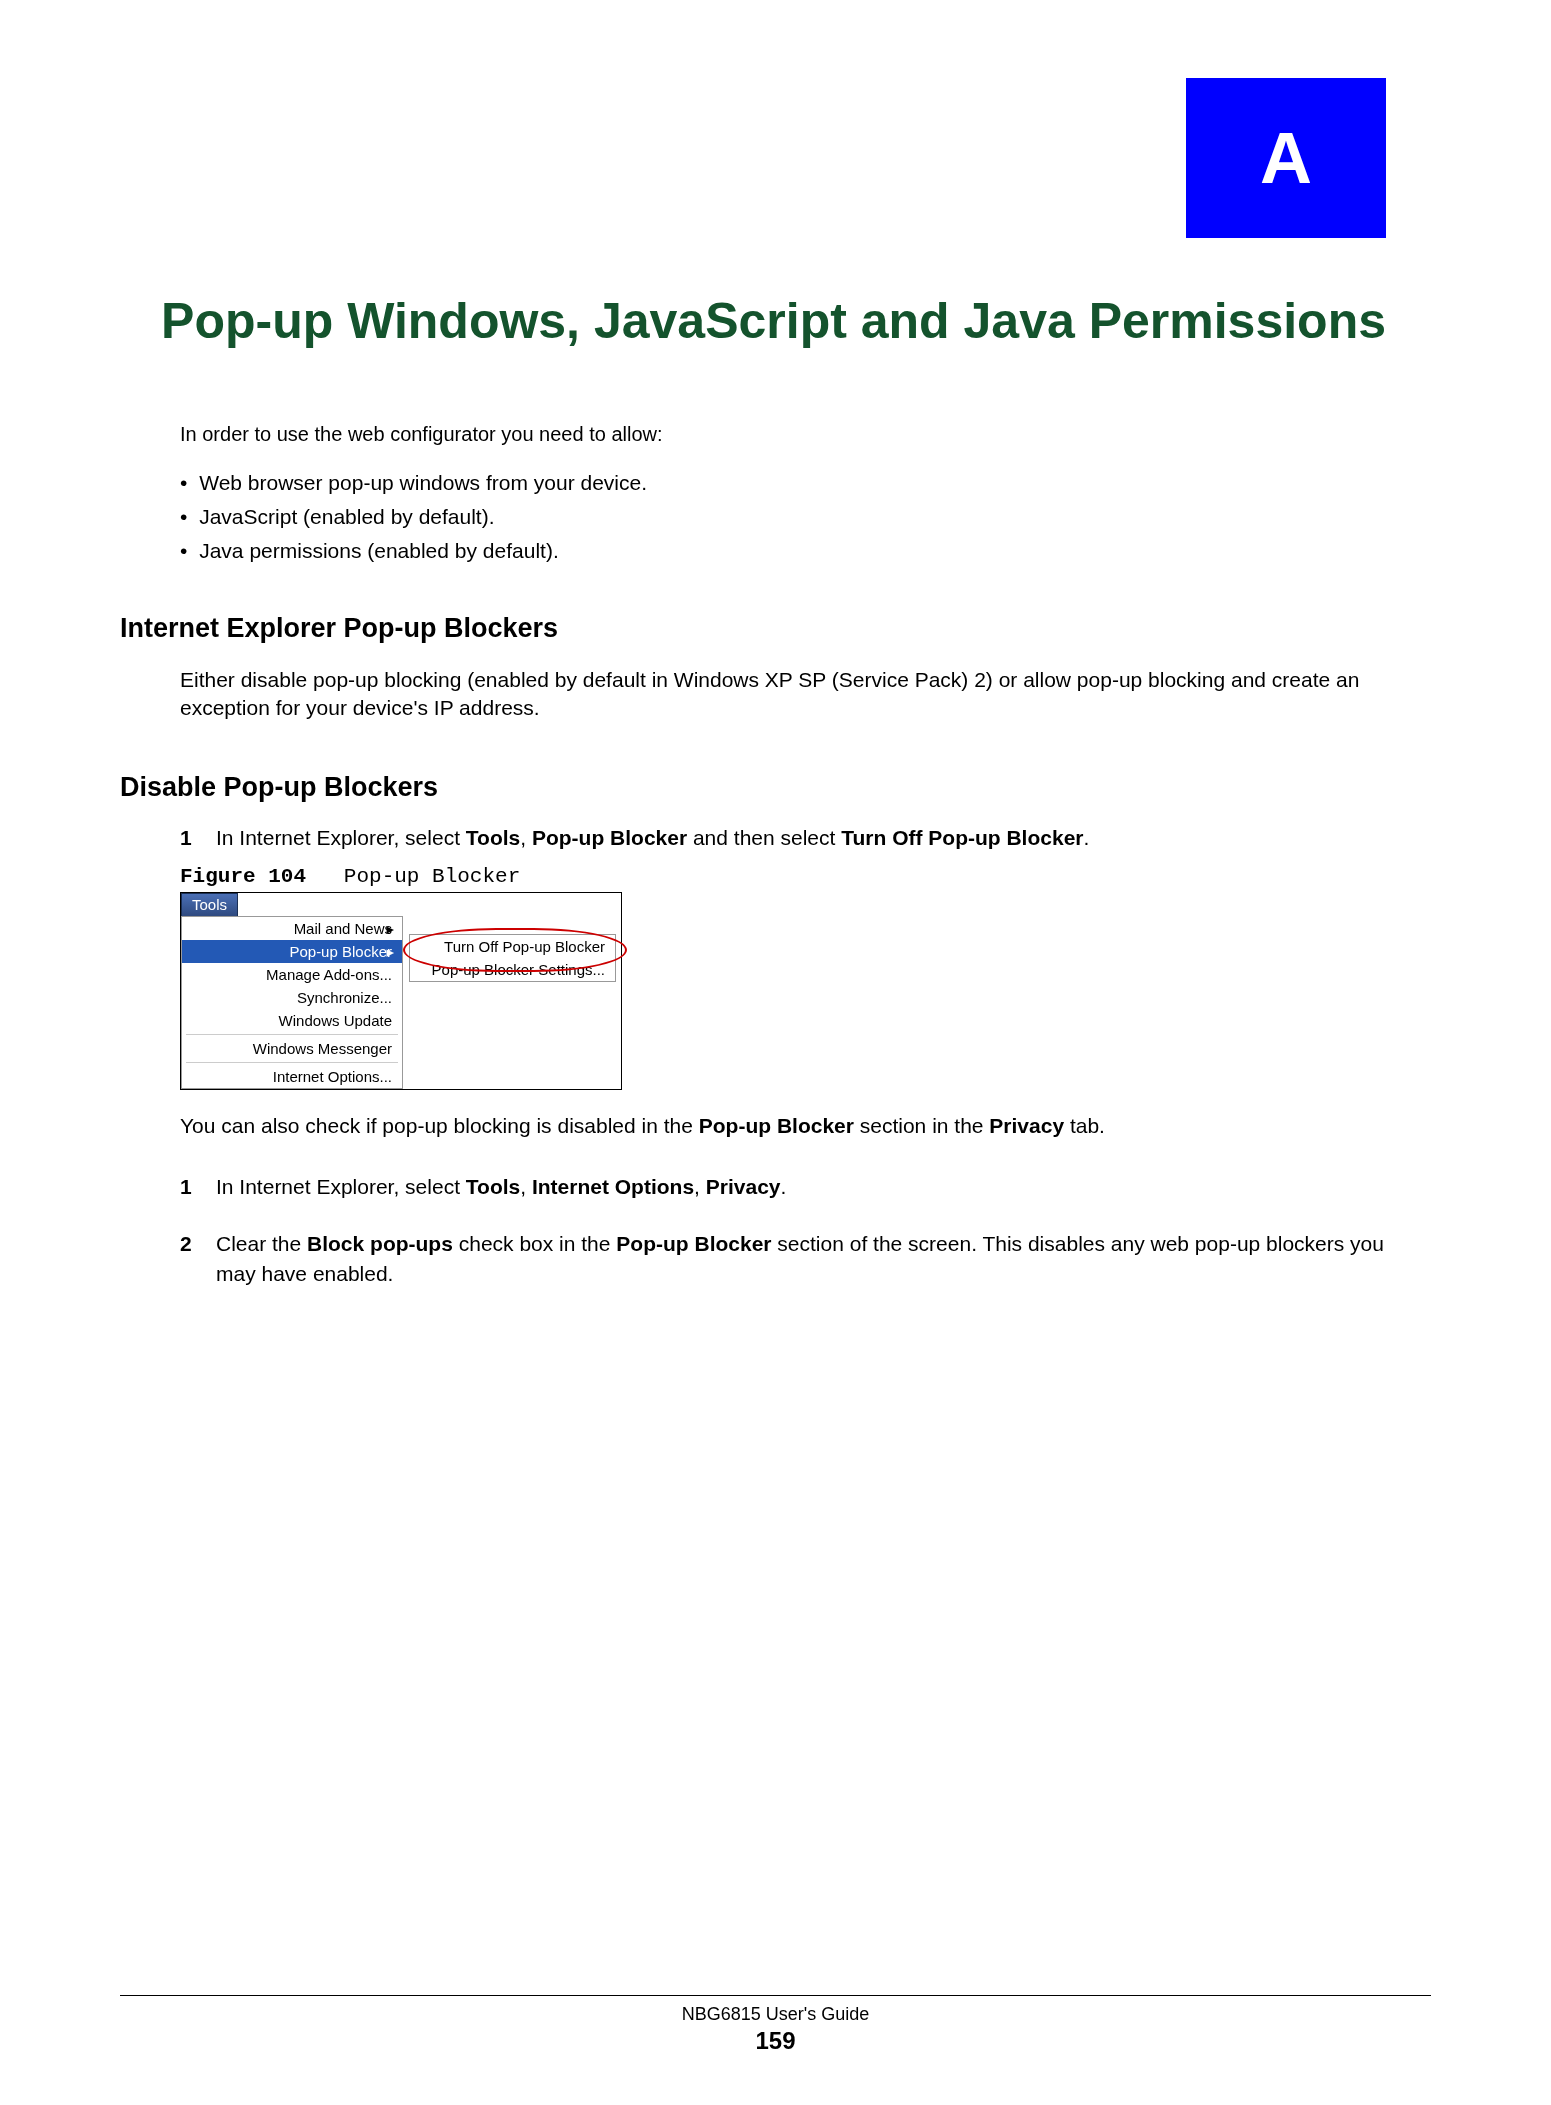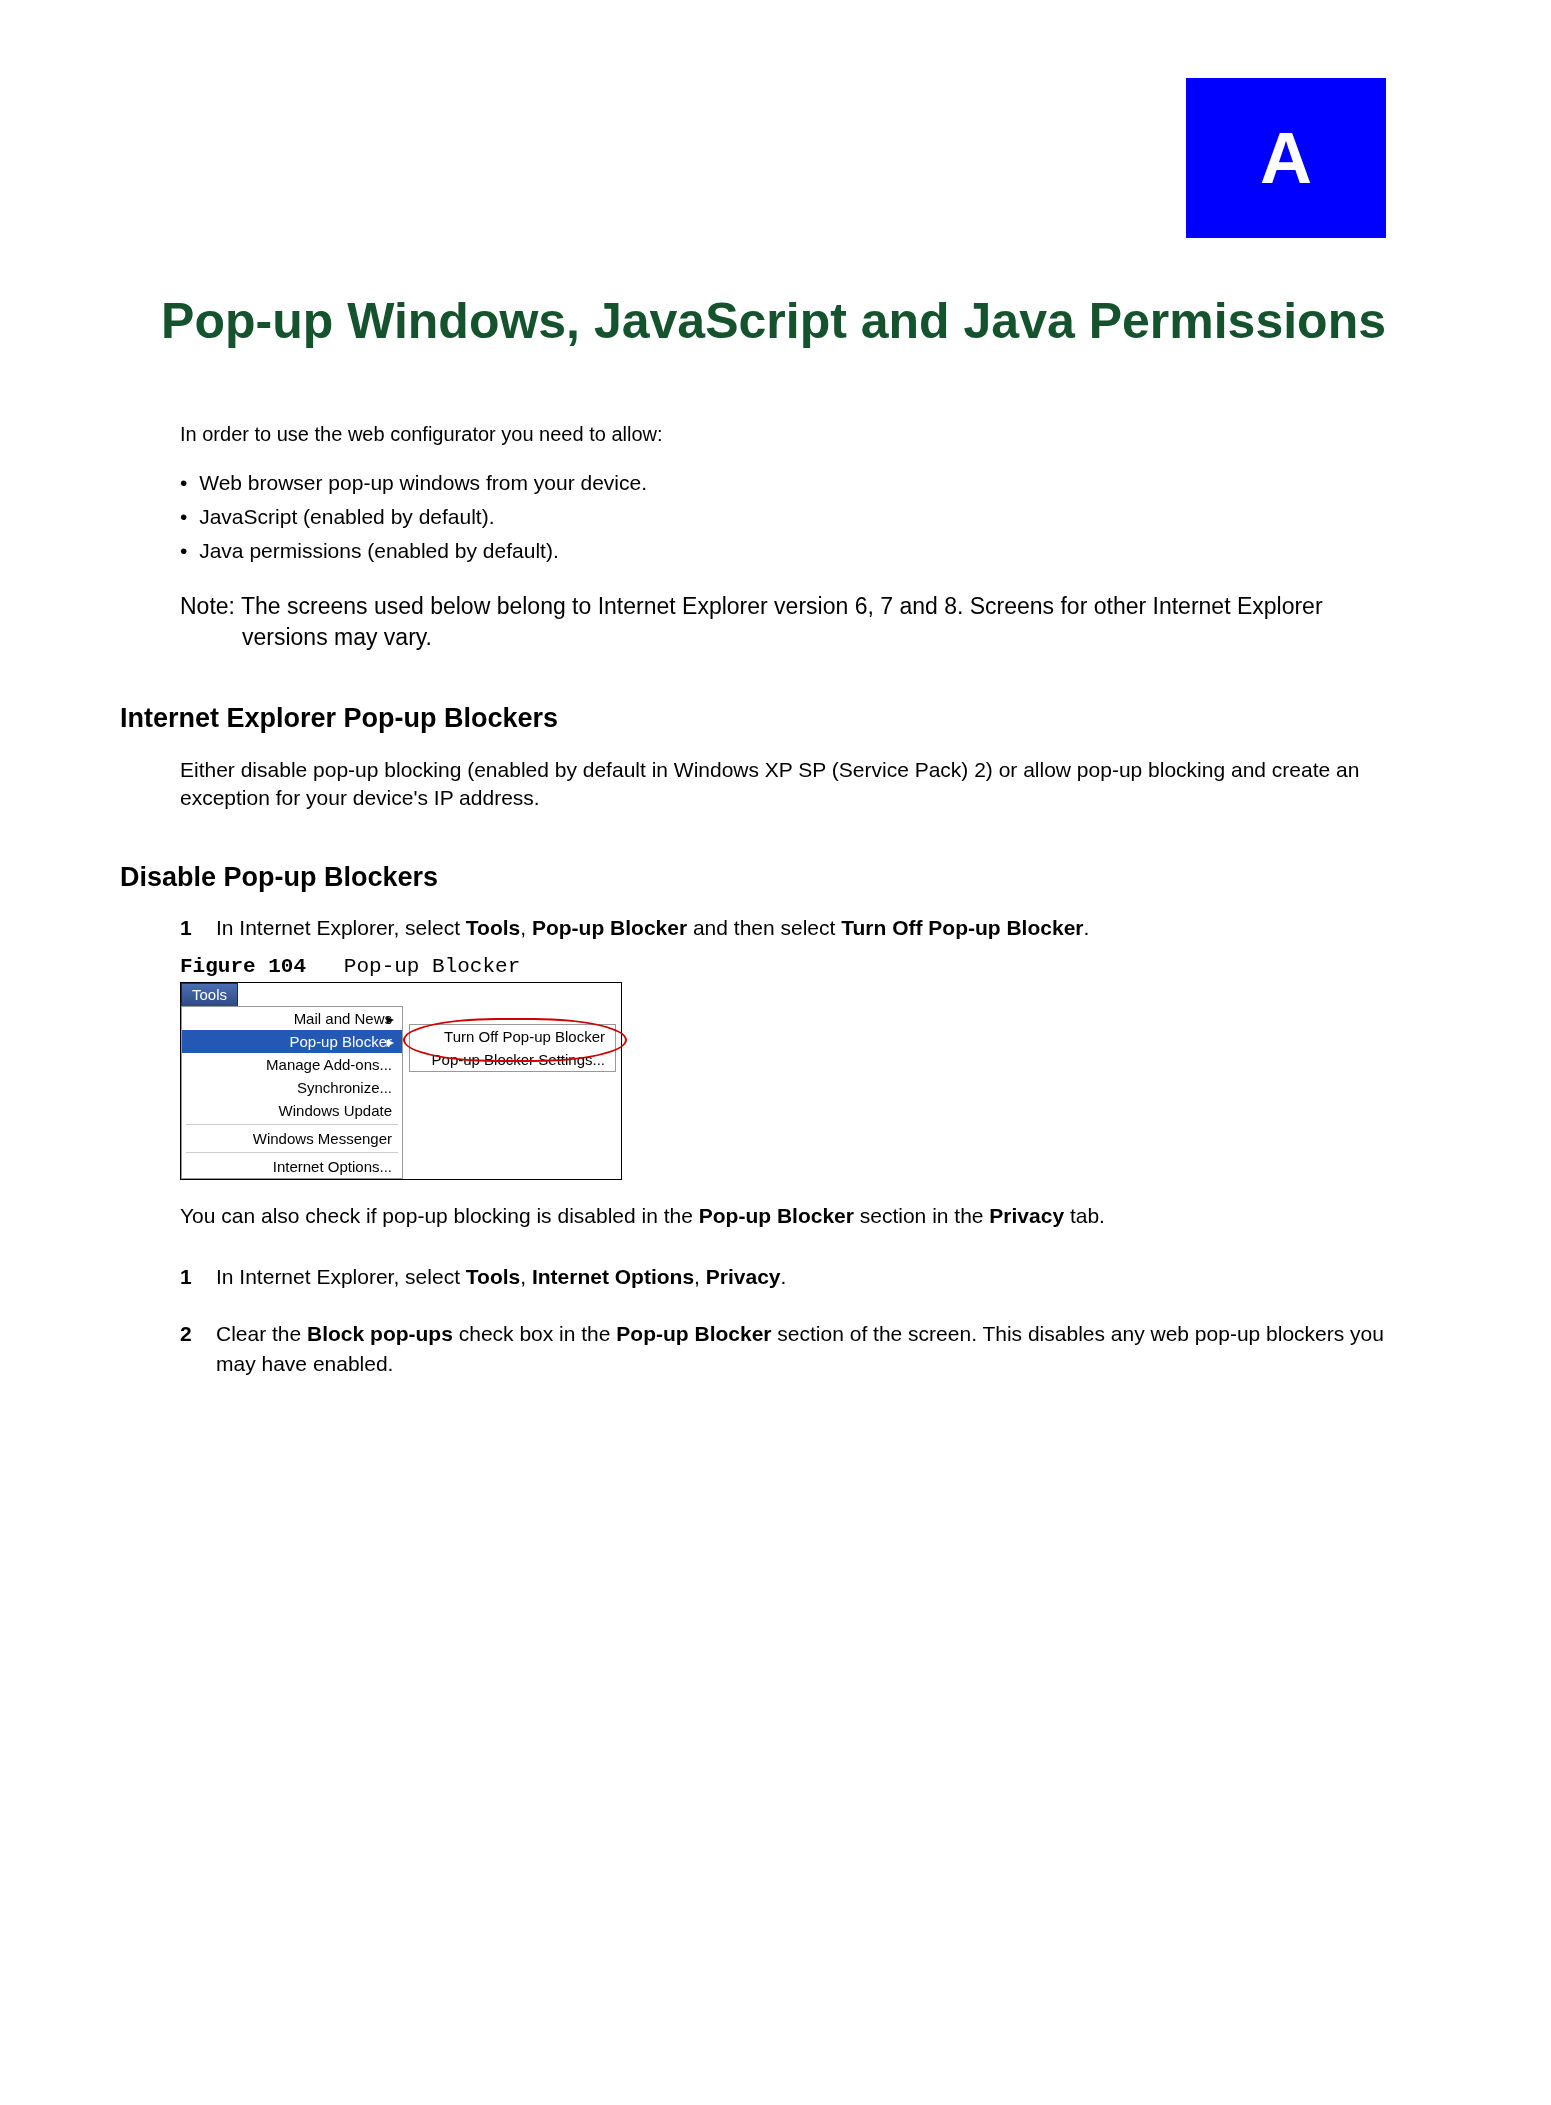--- a/index.html
+++ b/index.html
@@ -209,21 +209,20 @@
   <div class="content">
 
     <div class="p-intro">In order to use the web configurator you need to allow:</div>
 
     <ul class="bullets">
       <li>Web browser pop-up windows from your device.</li>
       <li>JavaScript (enabled by default).</li>
       <li>Java permissions (enabled by default).</li>
     </ul>
 
-    <div class="note">Note: The screens used below belong to Internet Explorer version 6, 7 and 8. Screens for other Internet Explorer versions may vary.</div>
 
     <div class="h2section">Internet Explorer Pop-up Blockers</div>
 
     <div class="body-p">Either disable pop-up blocking (enabled by default in Windows XP SP (Service Pack) 2) or allow pop-up blocking and create an exception for your device's IP address.</div>
 
     <div class="h2section">Disable Pop-up Blockers</div>
 
     <div class="numstep">
       <span class="num">1</span>
       <span class="step-text">
@@ -276,14 +275,19 @@
 
     <div class="numstep" style="margin-top:28px">
       <span class="num">2</span>
       <span class="step-text">
         <span>Clear the </span><b>Block pop-ups</b><span> check box in the </span><b>Pop-up Blocker</b><span> section of the screen. This disables any web pop-up blockers you may have enabled.</span>
       </span>
     </div>
 
   </div>
 
+  <div class="footer">
+    <div class="footer-line"></div>
+    <div class="footer-text">NBG6815 User's Guide</div>
+    <div class="footer-pagenum">159</div>
+  </div>
 
 </div>
 
 </body></html>

